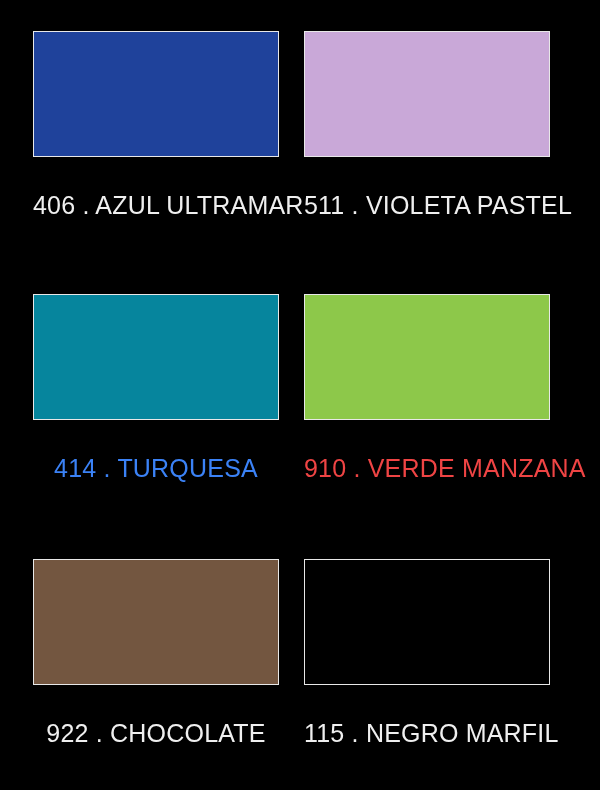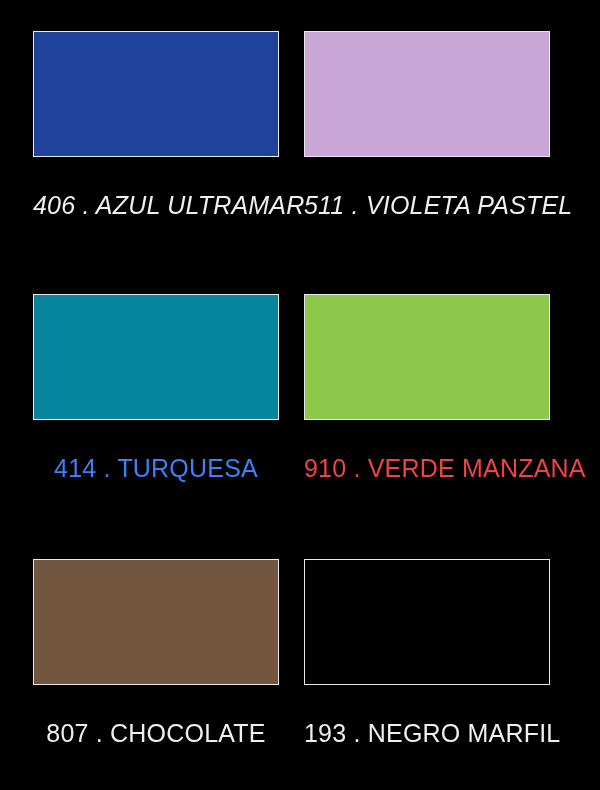--- a/index.html
+++ b/index.html
@@ -28,21 +28,21 @@
     position: absolute;
     width: 246px;
     height: 186px;
   }
 
   
   .col-0 { left: 33px; }
   .col-1 { left: 304px; }
 
   
-  .row-0 { top: 31px; font-style: italic; }
+  .row-0 { top: 31px; }
   .row-1 { top: 294px; }
   .row-2 { top: 559px; }
 
   .swatch-chip {
     display: block;
     width: 246px;
     height: 126px;
     box-sizing: border-box;
     border: 1.5px solid #e8e8e8;
     background-clip: padding-box;
@@ -82,21 +82,21 @@
     <span class="swatch-label" style="color: #3b82f6;">414 . TURQUESA</span>
   </div>
 
   <div class="swatch-cell col-1 row-1">
     <span class="swatch-chip" style="background-color: rgb(141, 200, 74); border-color: rgb(232, 232, 232);"></span>
     <span class="swatch-label" style="color: #ef4444;">910 . VERDE MANZANA</span>
   </div>
 
   <div class="swatch-cell col-0 row-2">
     <span class="swatch-chip" style="background-color: rgb(115, 86, 64); border-color: rgb(232, 232, 232);"></span>
-    <span class="swatch-label" style="color: rgb(239, 239, 239);">807 . CHOCOLATE</span>
+    <span class="swatch-label" style="color: rgb(239, 239, 239);">922 . CHOCOLATE</span>
   </div>
 
   <div class="swatch-cell col-1 row-2">
     <span class="swatch-chip" style="background-color: rgb(0, 0, 0); border-color: rgb(232, 232, 232);"></span>
-    <span class="swatch-label" style="color: rgb(239, 239, 239);">193 . NEGRO MARFIL</span>
+    <span class="swatch-label" style="color: rgb(239, 239, 239);">115 . NEGRO MARFIL</span>
   </div>
 
 </div>
 
 </body></html>

